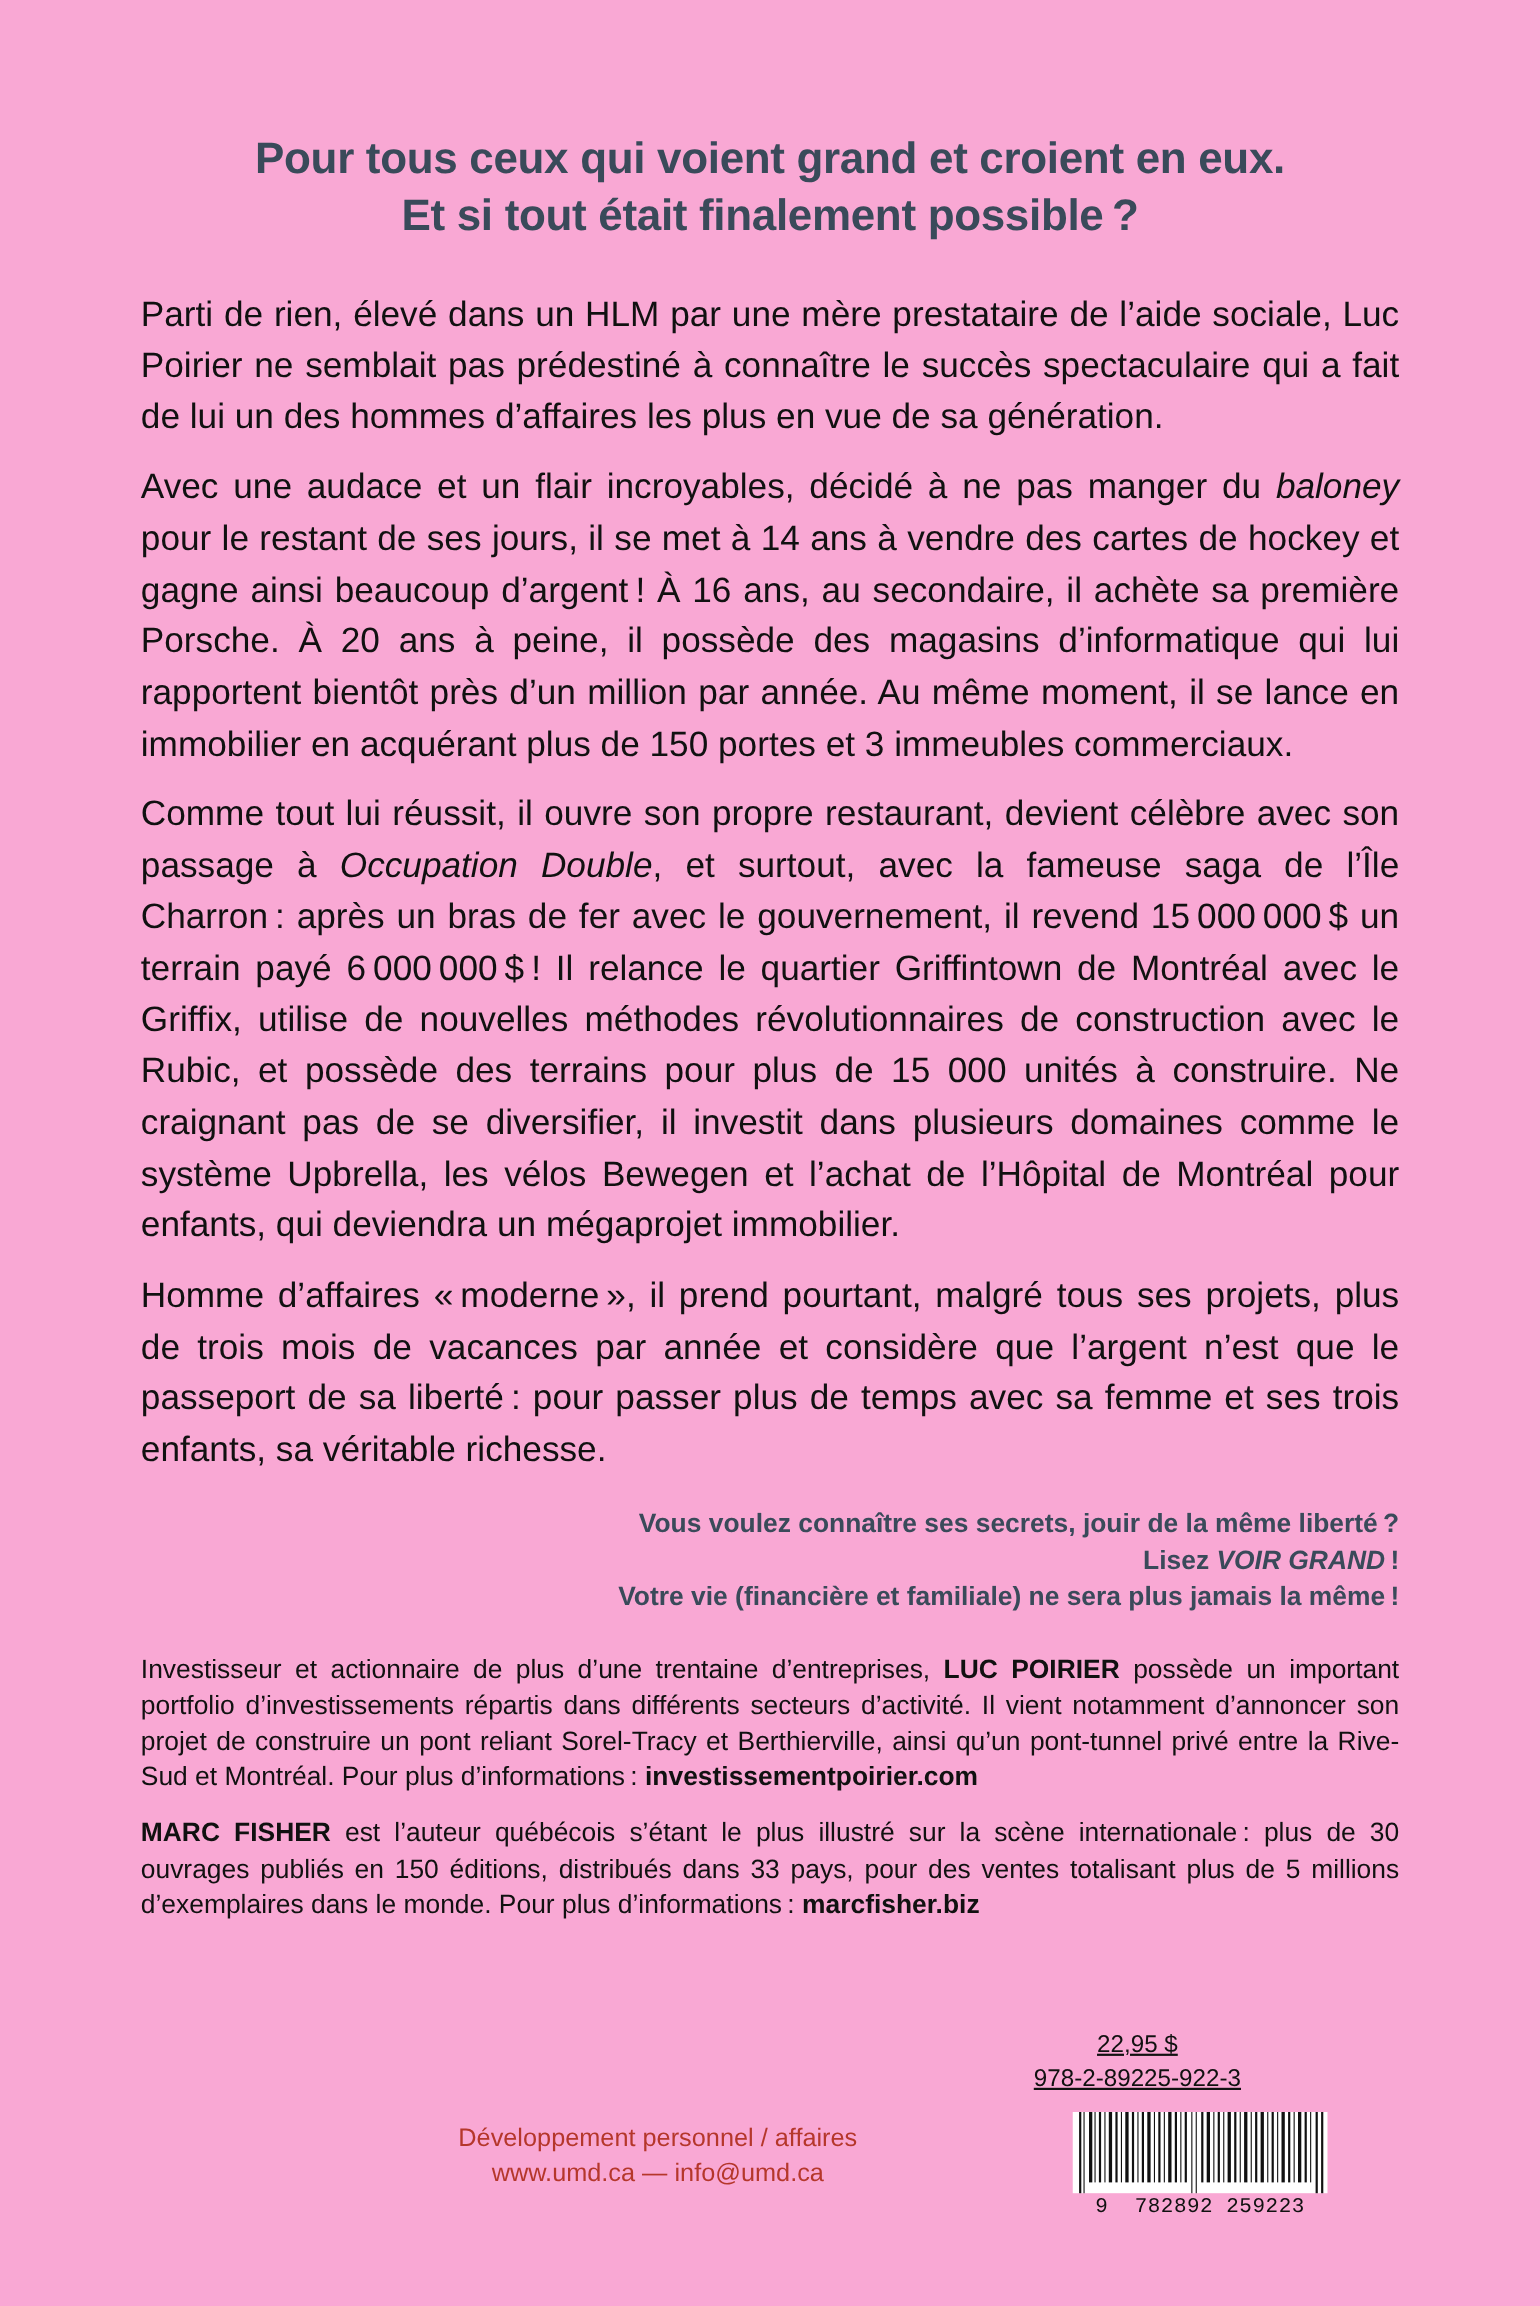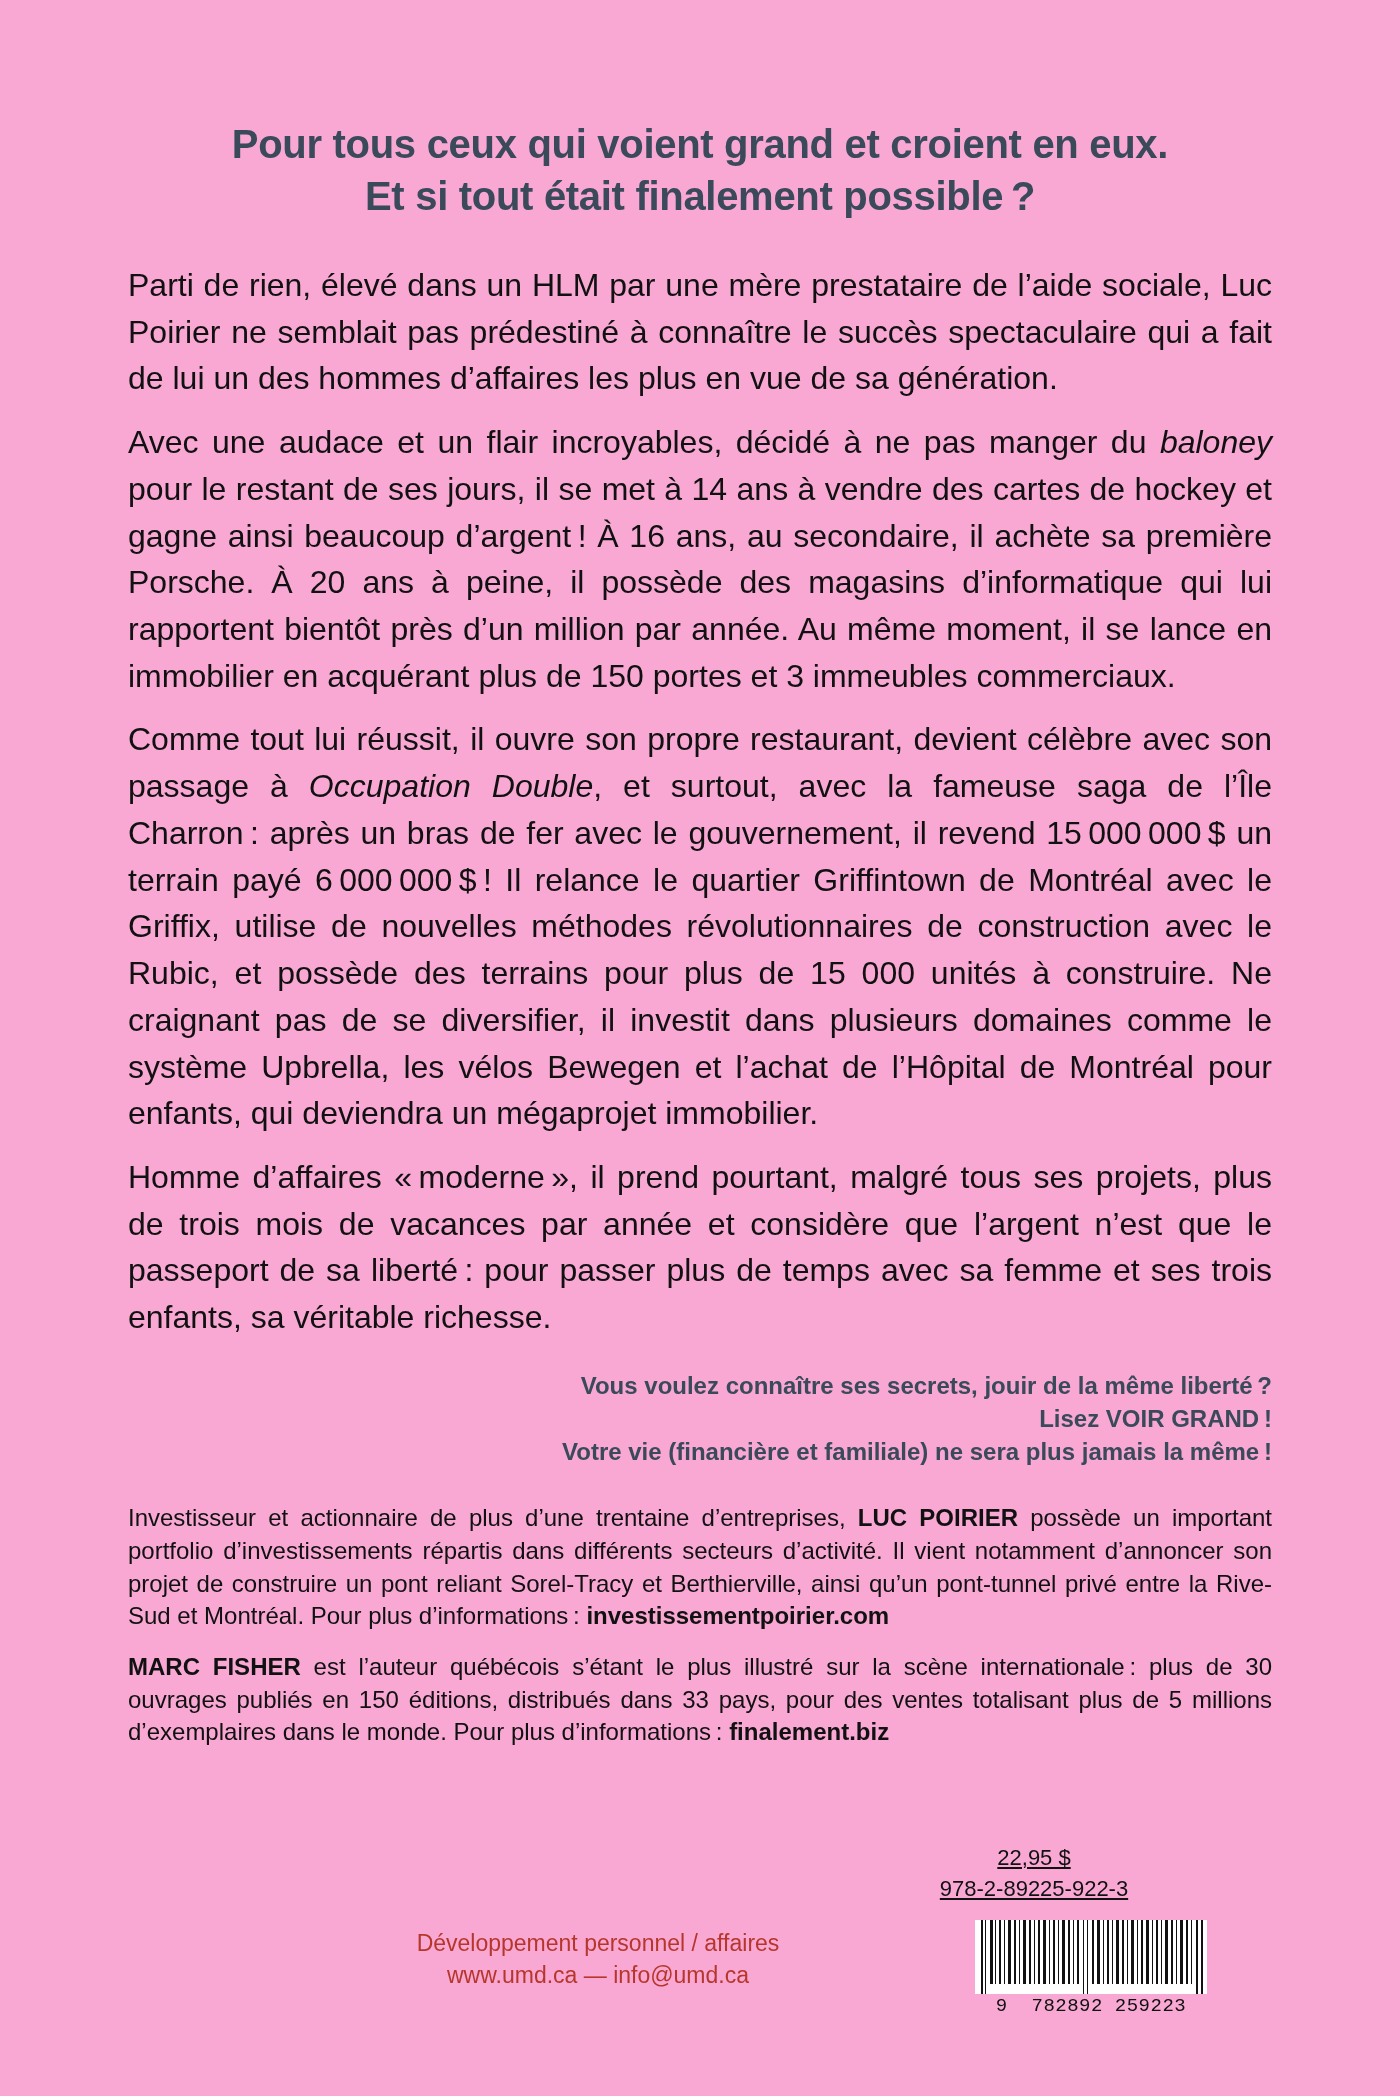--- a/index.html
+++ b/index.html
@@ -59,21 +59,21 @@
   
   .cta {
     margin-top: 29px;
     text-align: right;
     color: #3a4a5a;
     font-weight: bold;
     font-size: 24px;
     line-height: 1.37;
   }
   .cta .cta-line { display: block; }
-  .cta .cta-em { }
+  .cta .cta-em { font-style: italic; }
 
   
   .bios {
     margin-top: 34px;
   }
   p.bio-par {
     margin: 0 0 18px 0;
     font-size: 24px;
     line-height: 1.36;
     text-align: justify;
@@ -160,21 +160,21 @@
 
     <div class="cta">
       <span class="cta-line">Vous voulez connaître ses secrets, jouir de la même liberté ?</span>
       <span class="cta-line"><span>Lisez </span><span class="cta-em">VOIR GRAND</span><span> !</span></span>
       <span class="cta-line">Votre vie (financière et familiale) ne sera plus jamais la même !</span>
     </div>
 
     <div class="bios">
       <p class="bio-par"><span>Investisseur et actionnaire de plus d’une trentaine d’entreprises, </span><span class="bold">LUC POIRIER</span><span> possède un important portfolio d’investissements répartis dans différents secteurs d’activité. Il vient notamment d’annoncer son projet de construire un pont reliant Sorel-Tracy et Berthierville, ainsi qu’un pont-tunnel privé entre la Rive-Sud et Montréal. Pour plus d’informations : </span><span class="bold">investissementpoirier.com</span></p>
 
-      <p class="bio-par"><span class="bold">MARC FISHER</span><span> est l’auteur québécois s’étant le plus illustré sur la scène internationale : plus de 30 ouvrages publiés en 150 éditions, distribués dans 33 pays, pour des ventes totalisant plus de 5 millions d’exemplaires dans le monde. Pour plus d’informations : </span><span class="bold">finalement.biz</span></p>
+      <p class="bio-par"><span class="bold">MARC FISHER</span><span> est l’auteur québécois s’étant le plus illustré sur la scène internationale : plus de 30 ouvrages publiés en 150 éditions, distribués dans 33 pays, pour des ventes totalisant plus de 5 millions d’exemplaires dans le monde. Pour plus d’informations : </span><span class="bold">marcfisher.biz</span></p>
     </div>
 
     <div class="footer">
 
       <div class="price-block">
         <div>22,95 $</div>
         <div>978-2-89225-922-3</div>
       </div>
 
       <div class="publisher">

